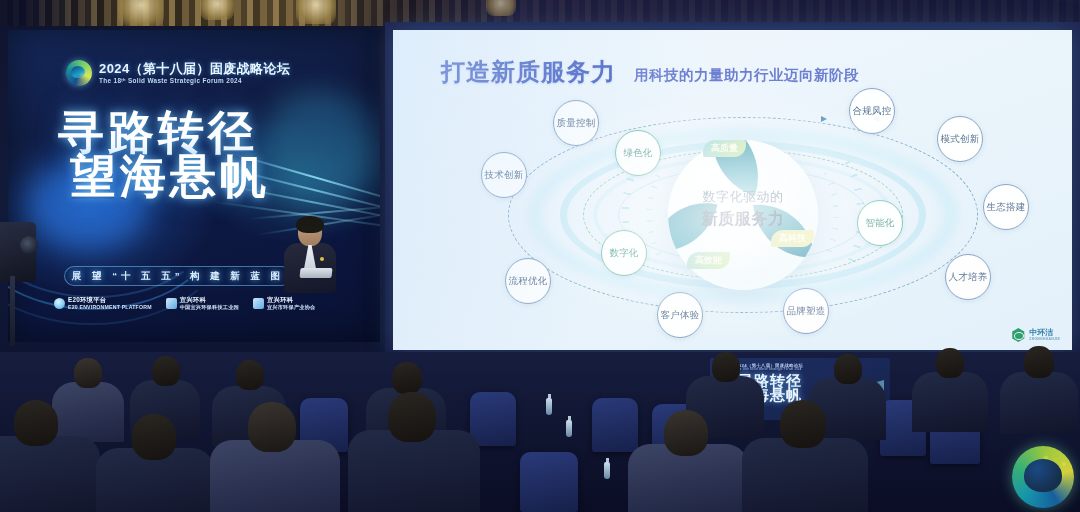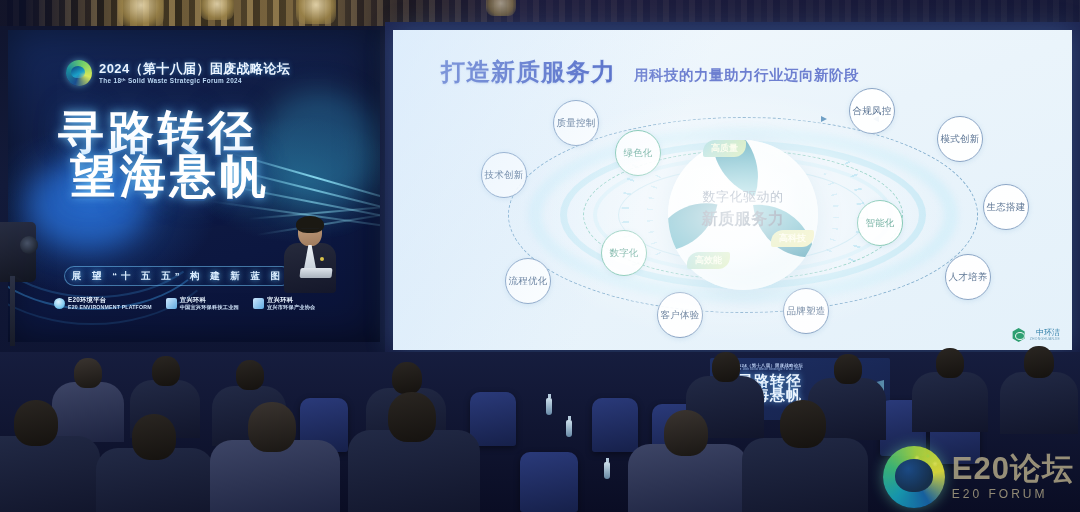--- a/index.html
+++ b/index.html
@@ -250,21 +250,21 @@
   .slide-logo{
     position:absolute; right:12px; bottom:8px; display:flex; align-items:center; gap:4px;
   }
   .hexmark{
     width:14px; height:14px; background:#2f9f72;
     clip-path:polygon(50% 0,93% 25%,93% 75%,50% 100%,7% 75%,7% 25%);
     position:relative; flex:none;
   }
   .hexmark:after{ content:""; position:absolute; left:3px; top:4px; width:8px; height:6px;
                   border:1.2px solid #e9f7f0; border-radius:50%; }
-  .slide-logo-txt{ color:#2f7fa8; font-size:8px; font-weight:normal; line-height:1.1;text-align:right; }
+  .slide-logo-txt{ color:#2f7fa8; font-size:8px; font-weight:bold; line-height:1.1; }
   .slide-logo-txt i{ display:block; font-style:normal; font-size:3.4px; color:#6fa2bd; letter-spacing:.3px; }
 
   
   .backscreen{
     position:absolute; left:710px; top:358px; width:180px; height:62px;
     background:linear-gradient(160deg,#1d2f63,#16224c);
     overflow:hidden; border-radius:2px;
   }
   .bs-top{ position:absolute; left:26px; top:5px; color:#b9cdf0; font-size:4.4px; font-weight:bold; letter-spacing:.3px; white-space:nowrap; }
   .bs-top i{ display:block; font-style:normal; font-size:2.6px; color:#8ea9d8; }
@@ -525,19 +525,15 @@
   <div class="shoulder lt" style="left:628px;top:444px;width:120px;height:72px;"></div>
   <div class="head s" style="left:664px;top:410px;width:44px;height:46px;"></div>
 
   <div class="shoulder" style="left:742px;top:438px;width:126px;height:78px;"></div>
   <div class="head" style="left:780px;top:400px;width:46px;height:48px;"></div>
 
   <div class="wm">
     <div class="wm-mark">
       <div class="wm-dots"></div>
     </div>
-    <div class="wm-txt">
-      <div class="wm-main">E20论坛</div>
-      <div class="wm-sub">E20 FORUM</div>
-    </div>
   </div>
 
 </div>
 
 </body></html>

